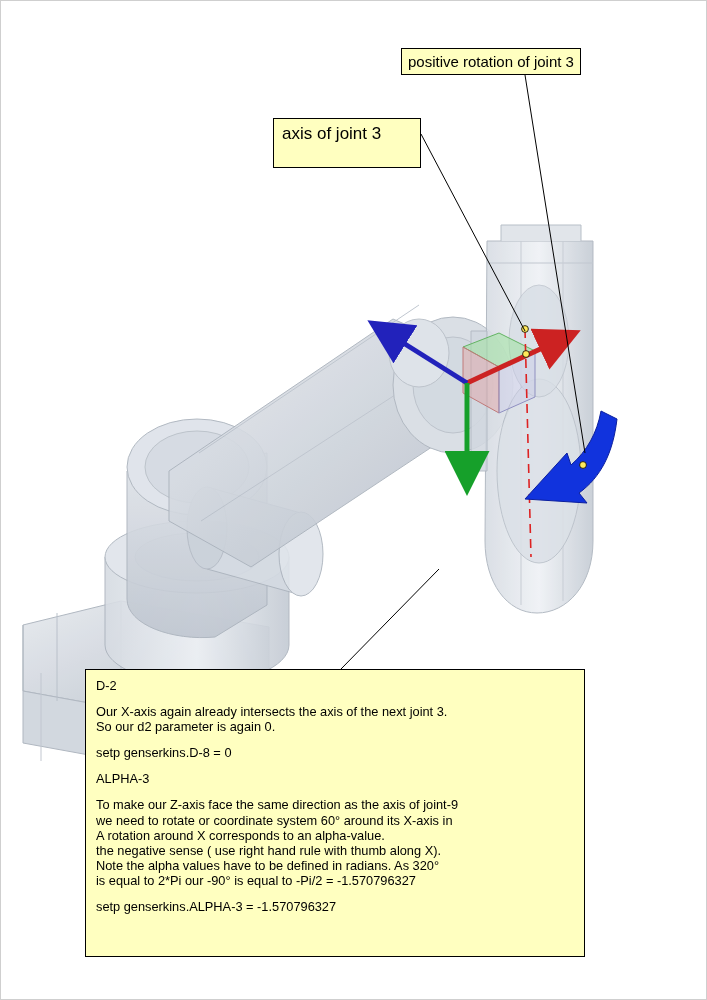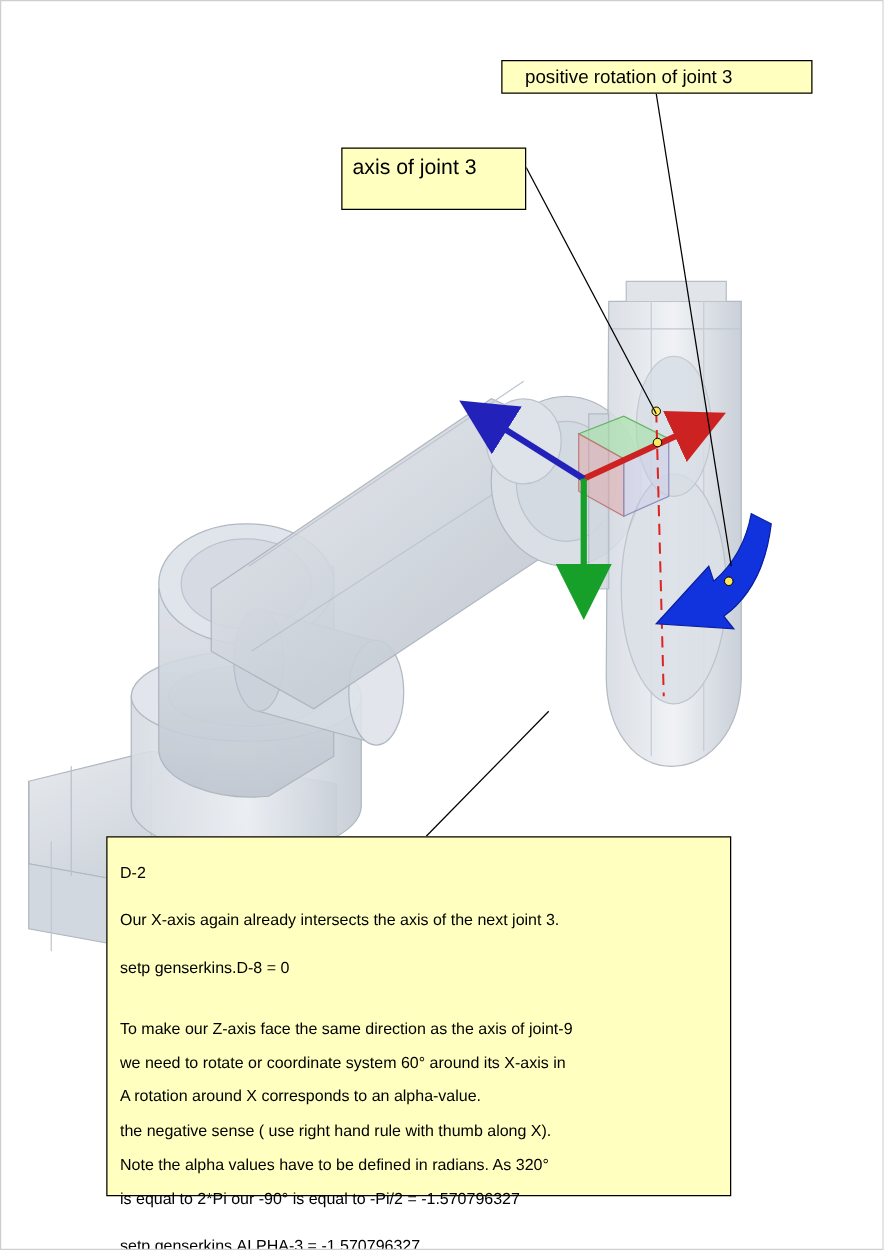--- a/index.html
+++ b/index.html
@@ -38,38 +38,38 @@
     width: 148px;
     height: 50px;
     font-size: 17px;
     line-height: 30px;
     padding-left: 8px;
     white-space: nowrap;
   }
   #callout-rotation {
     left: 400px;
     top: 47px;
-    width: 249px;
+    width: 180px;
     height: 27px;
     font-size: 15px;
     line-height: 25px;
-    padding-left: 18px;
+    padding-left: 6px;
     white-space: nowrap;
   }
   #callout-text {
     left: 84px;
     top: 668px;
     width: 500px;
     height: 288px;
     font-size: 12.8px;
     padding: 8px 10px;
     line-height: 1.18;
   }
   #callout-text .blk {
-    margin: 12px 0 0 0;
+    margin: 0 0 0 0;
   }
   #callout-text .gap {
     height: 11px;
   }
 </style>
 </head>
 <body>
 
 <div id="page">
 
@@ -189,23 +189,25 @@
   </svg>
 
   <div class="callout" id="callout-axis">axis of joint 3</div>
 
   <div class="callout" id="callout-rotation">positive rotation of joint 3</div>
 
   <div class="callout" id="callout-text">
     <div class="blk">D-2</div>
     <div class="gap"></div>
     <div class="blk">Our X-axis again already intersects the axis of the next joint 3.</div>
+    <div class="blk">So our d2 parameter is again 0.</div>
     <div class="gap"></div>
     <div class="blk">setp genserkins.D-8 = 0</div>
     <div class="gap"></div>
+    <div class="blk">ALPHA-3</div>
     <div class="gap"></div>
     <div class="blk">To make our Z-axis face the same direction as the axis of joint-9</div>
     <div class="blk">we need to rotate or coordinate system 60°  around its X-axis in</div>
     <div class="blk">A rotation around X corresponds to an alpha-value.</div>
     <div class="blk">the negative sense ( use right hand rule with thumb along X).</div>
     <div class="blk">Note the alpha values have to be defined in radians. As 320°</div>
     <div class="blk">is equal to 2*Pi our -90° is equal to -Pi/2 = -1.570796327</div>
     <div class="gap"></div>
     <div class="blk">setp genserkins.ALPHA-3 =  -1.570796327</div>
   </div>

